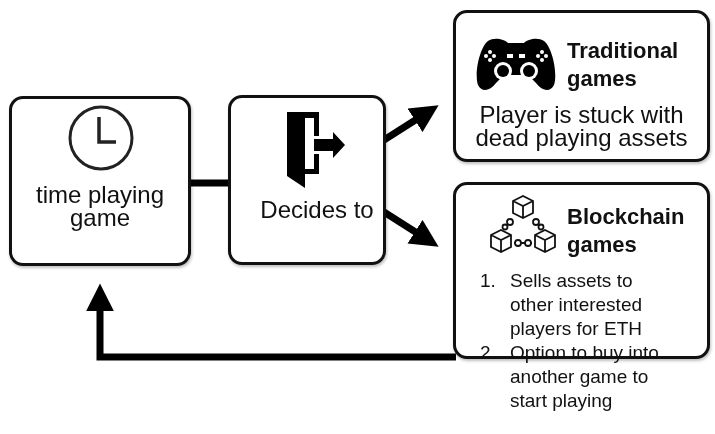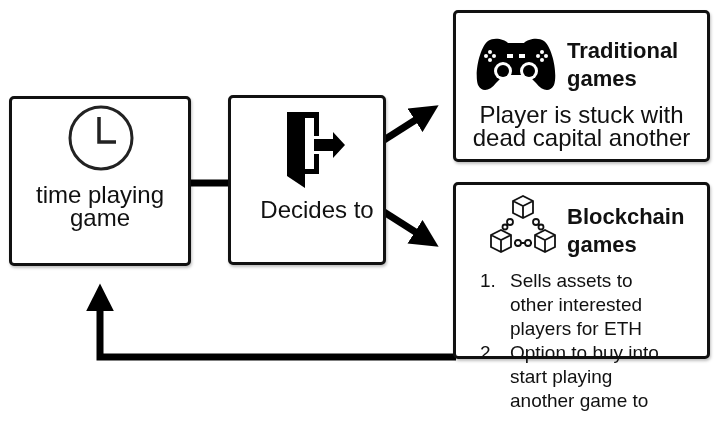--- a/index.html
+++ b/index.html
@@ -1,17 +1,17 @@
 <!DOCTYPE html>
 <html><head>
 <meta charset="utf-8">
 <style>
   html,body{margin:0;padding:0;background:#fff;}
   body{width:715px;height:434px;position:relative;overflow:hidden;font-family:"Liberation Sans",sans-serif;color:#111;}
-  .box{position:absolute;border:3px solid #111;border-radius:5px;background:#fff;box-sizing:border-box;box-shadow:1px 2px 3px rgba(0,0,0,0.25);}
+  .box{position:absolute;border:3px solid #111;border-radius:14px;background:#fff;box-sizing:border-box;box-shadow:1px 2px 3px rgba(0,0,0,0.25);}
   .txt{font-size:24px;line-height:23px;text-align:center;position:absolute;left:0;right:0;}
   svg.conn{position:absolute;left:0;top:0;}
   .title{font-weight:bold;font-size:22px;line-height:28px;position:absolute;}
   ol{margin:0;padding:0;list-style:none;position:absolute;}
   ol li{font-size:19px;line-height:24px;position:relative;padding-left:30px;}
   ol li .num{position:absolute;left:0;}
 </style>
 </head>
 <body>
 
@@ -66,21 +66,21 @@
       <circle cx="68" cy="23" r="2" fill="#fff"></circle>
       <circle cx="64" cy="19" r="2" fill="#fff"></circle>
       <circle cx="72" cy="19" r="2" fill="#fff"></circle>
   </svg>
   <div class="title" style="left:111px;top:24px;">
     <div>Traditional</div>
     <div>games</div>
   </div>
   <div class="txt" style="top:90px;">
     <div>Player is stuck with</div>
-    <div>dead capital another</div>
+    <div>dead playing assets</div>
   </div>
 </div>
 
 <div class="box" style="left:453px;top:182px;width:257px;height:177px;">
   <svg width="70" height="62" viewBox="0 0 70 62" style="position:absolute;left:32px;top:10px;" fill="none" stroke="#111" stroke-width="1.8">
     <path d="M25,6 L35,1 L45,6 L45,18 L35,23 L25,18 Z M25,6 L35,11 L45,6 M35,11 L35,23"></path>
     <path d="M3,40 L13,35 L23,40 L23,52 L13,57 L3,52 Z M3,40 L13,45 L23,40 M13,45 L13,57"></path>
     <path d="M47,40 L57,35 L67,40 L67,52 L57,57 L47,52 Z M47,40 L57,45 L67,40 M57,45 L57,57"></path>
     <circle cx="22" cy="27" r="3"></circle>
       <circle cx="17" cy="32" r="2.5"></circle>
@@ -97,17 +97,17 @@
   <ol style="left:24px;top:84px;">
     <li>
       <span class="num">1.</span>
       <div>Sells assets to</div>
       <div>other interested</div>
       <div>players for ETH</div>
     </li>
     <li>
       <span class="num">2.</span>
       <div>Option to buy into</div>
+      <div>another game to</div>
       <div>start playing</div>
-      <div>another game to</div>
     </li>
   </ol>
 </div>
 
 </body></html>

